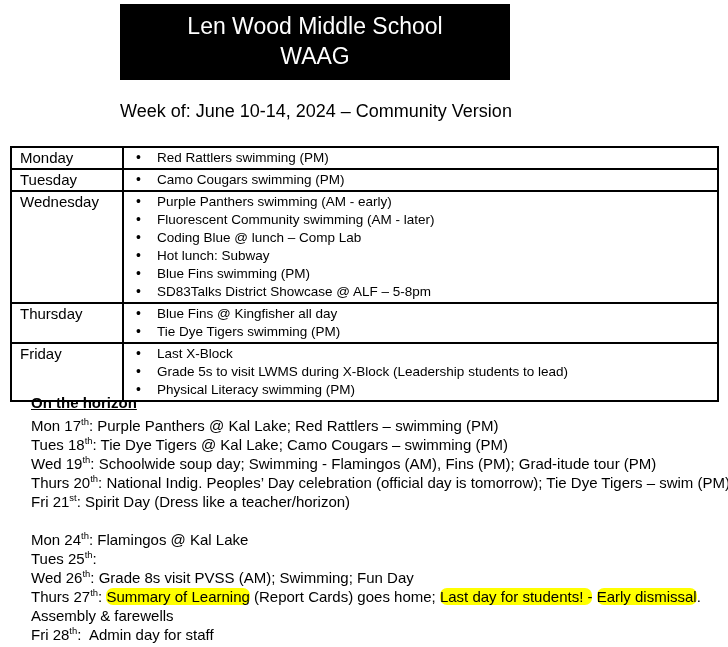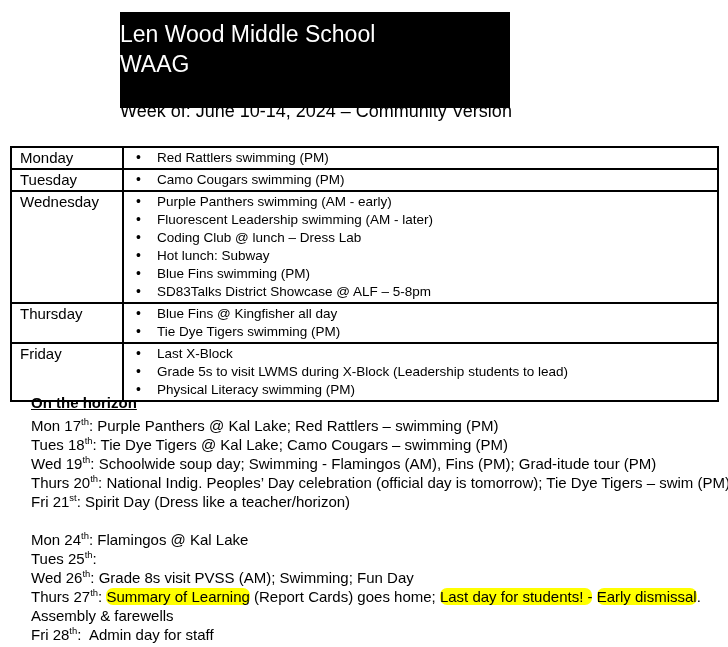--- a/index.html
+++ b/index.html
@@ -12,25 +12,26 @@
   .page {
     position: relative;
     width: 728px;
     height: 647px;
     background: #ffffff;
     overflow: hidden;
   }
   .banner {
     position: absolute;
     left: 120px;
-    top: 12px;
+    top: 4px;
     width: 390px;
-    height: 96px;
+    height: 76px;
     background: var(--banner-bg, #000);
     color: var(--banner-text, #fff);
+    text-align: center;
     font-size: 23px;
     line-height: 30px;
     padding-top: 7px;
     box-sizing: border-box;
   }
   .subtitle {
     position: absolute;
     left: 120px;
     top: 99px;
     font-size: 18px;
@@ -122,22 +123,22 @@
         <tr>
           <td class="day-cell">Tuesday</td>
           <td class="items-cell">
             <div class="item"><span class="bullet">•</span><span>Camo Cougars swimming (PM)</span></div>
           </td>
         </tr>
         <tr>
           <td class="day-cell">Wednesday</td>
           <td class="items-cell">
             <div class="item"><span class="bullet">•</span><span>Purple Panthers swimming (AM - early)</span></div>
-            <div class="item"><span class="bullet">•</span><span>Fluorescent Leadership swimming (AM - later)</span></div>
-            <div class="item"><span class="bullet">•</span><span>Coding Club @ lunch – Dress Lab</span></div>
+            <div class="item"><span class="bullet">•</span><span>Fluorescent Community swimming (AM - later)</span></div>
+            <div class="item"><span class="bullet">•</span><span>Coding Blue @ lunch – Comp Lab</span></div>
             <div class="item"><span class="bullet">•</span><span>Hot lunch: Subway</span></div>
             <div class="item"><span class="bullet">•</span><span>Blue Fins swimming (PM)</span></div>
             <div class="item"><span class="bullet">•</span><span>SD83Talks District Showcase @ ALF – 5-8pm</span></div>
           </td>
         </tr>
         <tr>
           <td class="day-cell">Thursday</td>
           <td class="items-cell">
             <div class="item"><span class="bullet">•</span><span>Blue Fins @ Kingfisher all day</span></div>
             <div class="item"><span class="bullet">•</span><span>Tie Dye Tigers swimming (PM)</span></div>

